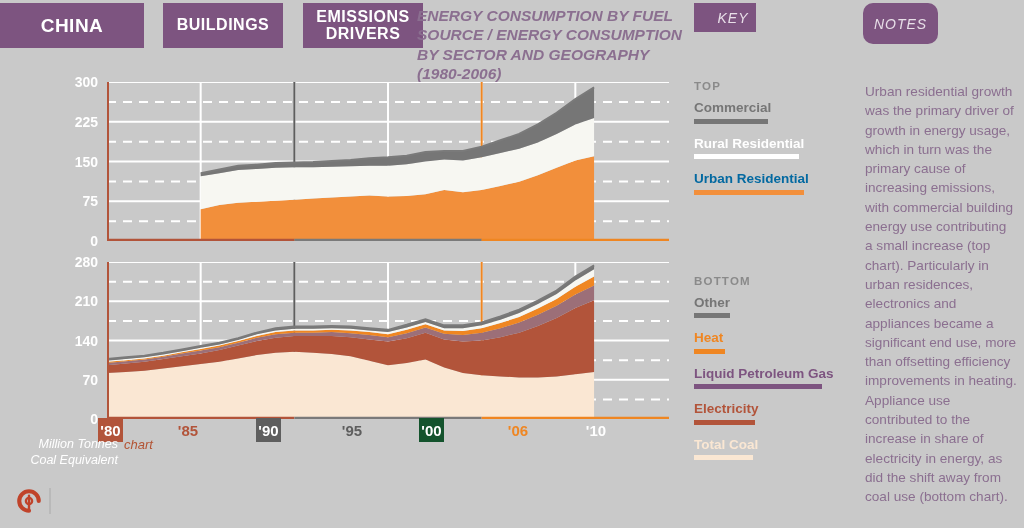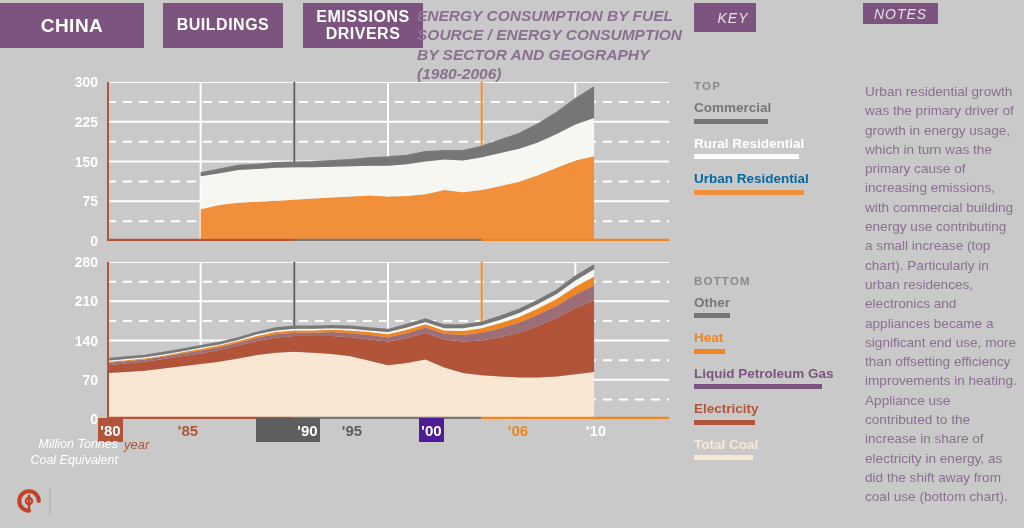--- a/index.html
+++ b/index.html
@@ -36,21 +36,21 @@
     background: #7d5480;
     color: #e8dfe8;
     font-style: italic;
     font-size: 14px;
     display: flex;
     align-items: center;
     justify-content: center;
     letter-spacing: 1px;
   }
   #tab-key   { left: 694px; top: 3px; width: 46px; height: 29px; padding-left: 16px; }
-  #tab-notes { left: 863px; top: 3px; width: 75px; height: 21px; }
+  #tab-notes { left: 863px; top: 3px; width: 75px; height: 41px; border-radius: 10px; }
 
   #chart-title {
     position: absolute;
     left: 417px; top: 6px; width: 272px;
     color: #8b6f90;
     font-style: italic;
     font-weight: bold;
     font-size: 15.5px;
     line-height: 1.25;
   }
@@ -212,38 +212,38 @@
     </svg>
 </div>
 
 <div id="xaxis">
     <div class="xtick boxed" style="left: 98px; background: rgb(178, 84, 58); color: rgb(255, 255, 255);">
       <span>'80</span>
     </div>
     <div class="xtick plain" style="left: 166px; background: transparent; color: rgb(178, 84, 58);">
       <span>'85</span>
     </div>
-    <div class="xtick boxed" style="left: 256px; background: rgb(94, 94, 94); color: rgb(255, 255, 255); padding-left: 39px;">
+    <div class="xtick boxed" style="left: 256px; background: rgb(94, 94, 94); color: rgb(255, 255, 255);">
       <span>'90</span>
     </div>
     <div class="xtick plain" style="left: 330px; background: transparent; color: rgb(94, 94, 94);">
       <span>'95</span>
     </div>
-    <div class="xtick boxed" style="left: 419px; background: #4c1d95; color: rgb(255, 255, 255);">
+    <div class="xtick boxed" style="left: 419px; background: #14532d; color: rgb(255, 255, 255);">
       <span>'00</span>
     </div>
     <div class="xtick plain" style="left: 496px; background: transparent; color: rgb(239, 134, 34);">
       <span>'06</span>
     </div>
     <div class="xtick plain" style="left: 574px; background: transparent; color: rgb(255, 255, 255);">
       <span>'10</span>
     </div>
   </div>
 <div id="unit-note">Million Tonnes Coal Equivalent</div>
-<div id="year-note">year</div>
+<div id="year-note">chart</div>
 
 <div id="key-panel">
   <div id="key-top-block">
     <div class="key-group-label">TOP</div>
     <div class="key-item">
       <span class="key-label" style="color:#767676">Commercial</span>
       <span class="key-bar" style="background:#767676;width:74px"></span>
     </div>
     <div class="key-item">
       <span class="key-label" style="color:#ffffff">Rural Residential</span>

